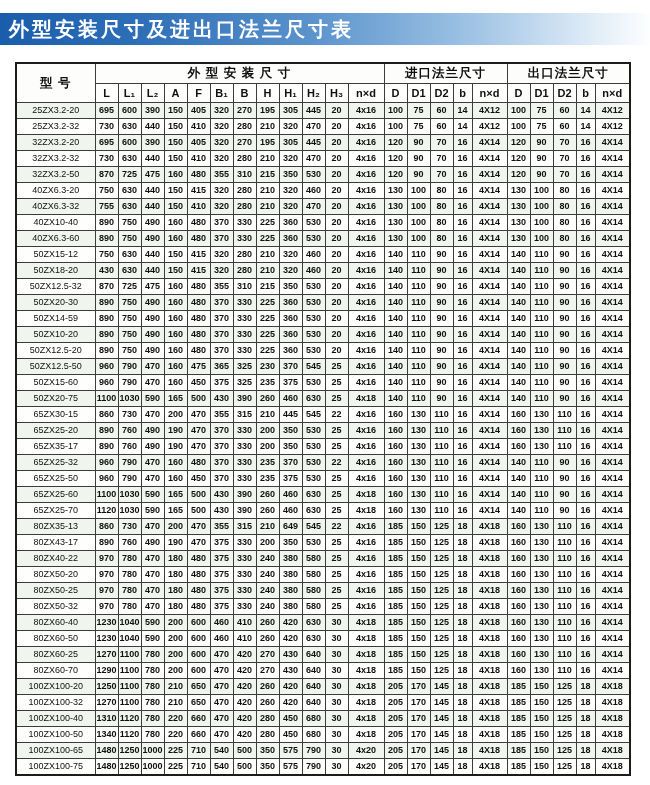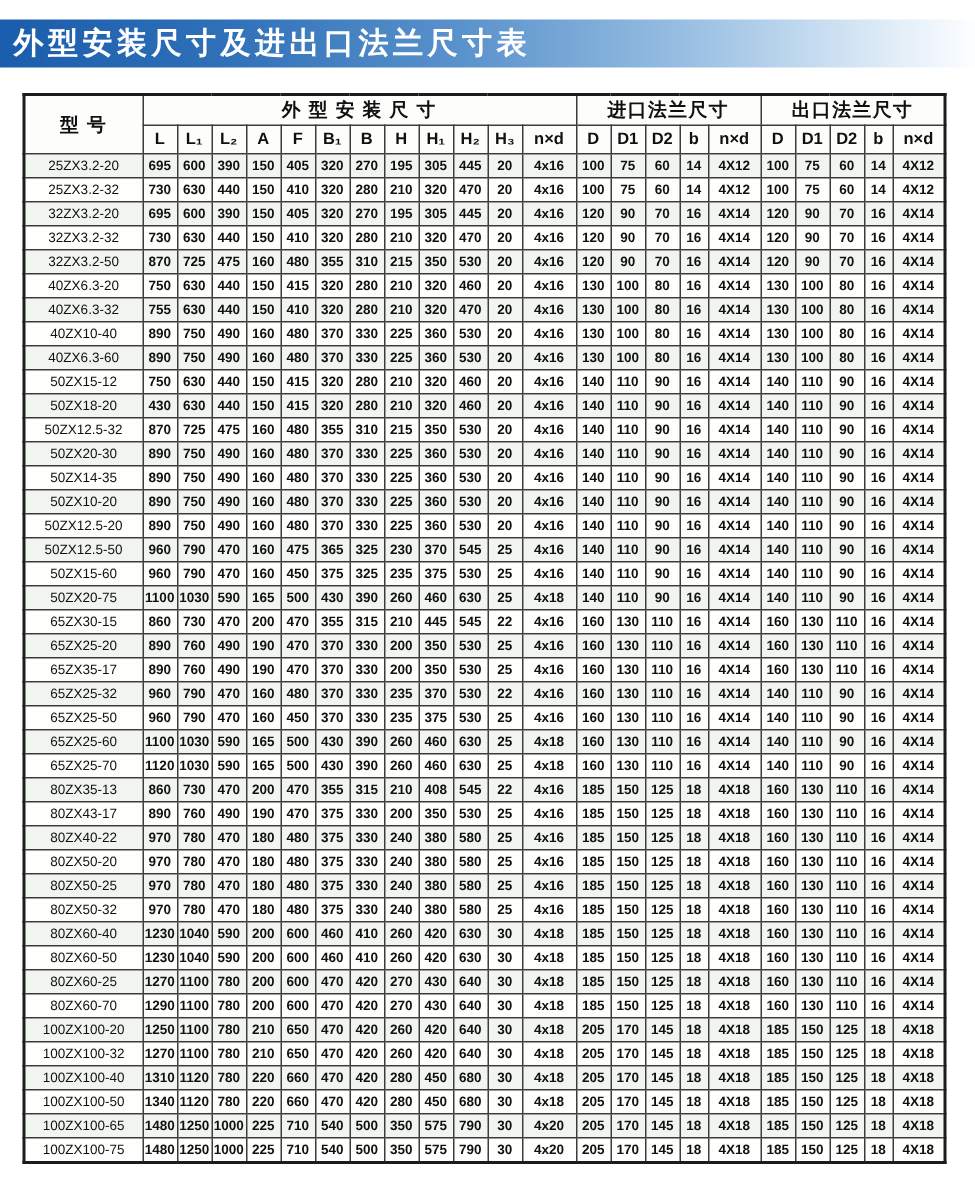--- a/index.html
+++ b/index.html
@@ -474,21 +474,21 @@
             <td>90</td>
             <td>16</td>
             <td>4X14</td>
             <td>140</td>
             <td>110</td>
             <td>90</td>
             <td>16</td>
             <td>4X14</td>
           </tr>
           <tr>
-            <td class="model-cell">50ZX14-35</td>
+            <td class="model-cell">50ZX14-59</td>
             <td>890</td>
             <td>750</td>
             <td>490</td>
             <td>160</td>
             <td>480</td>
             <td>370</td>
             <td>330</td>
             <td>225</td>
             <td>360</td>
             <td>530</td>
@@ -808,21 +808,21 @@
           <tr>
             <td class="model-cell">80ZX35-13</td>
             <td>860</td>
             <td>730</td>
             <td>470</td>
             <td>200</td>
             <td>470</td>
             <td>355</td>
             <td>315</td>
             <td>210</td>
-            <td>408</td>
+            <td>649</td>
             <td>545</td>
             <td>22</td>
             <td>4x16</td>
             <td>185</td>
             <td>150</td>
             <td>125</td>
             <td>18</td>
             <td>4X18</td>
             <td>160</td>
             <td>130</td>

